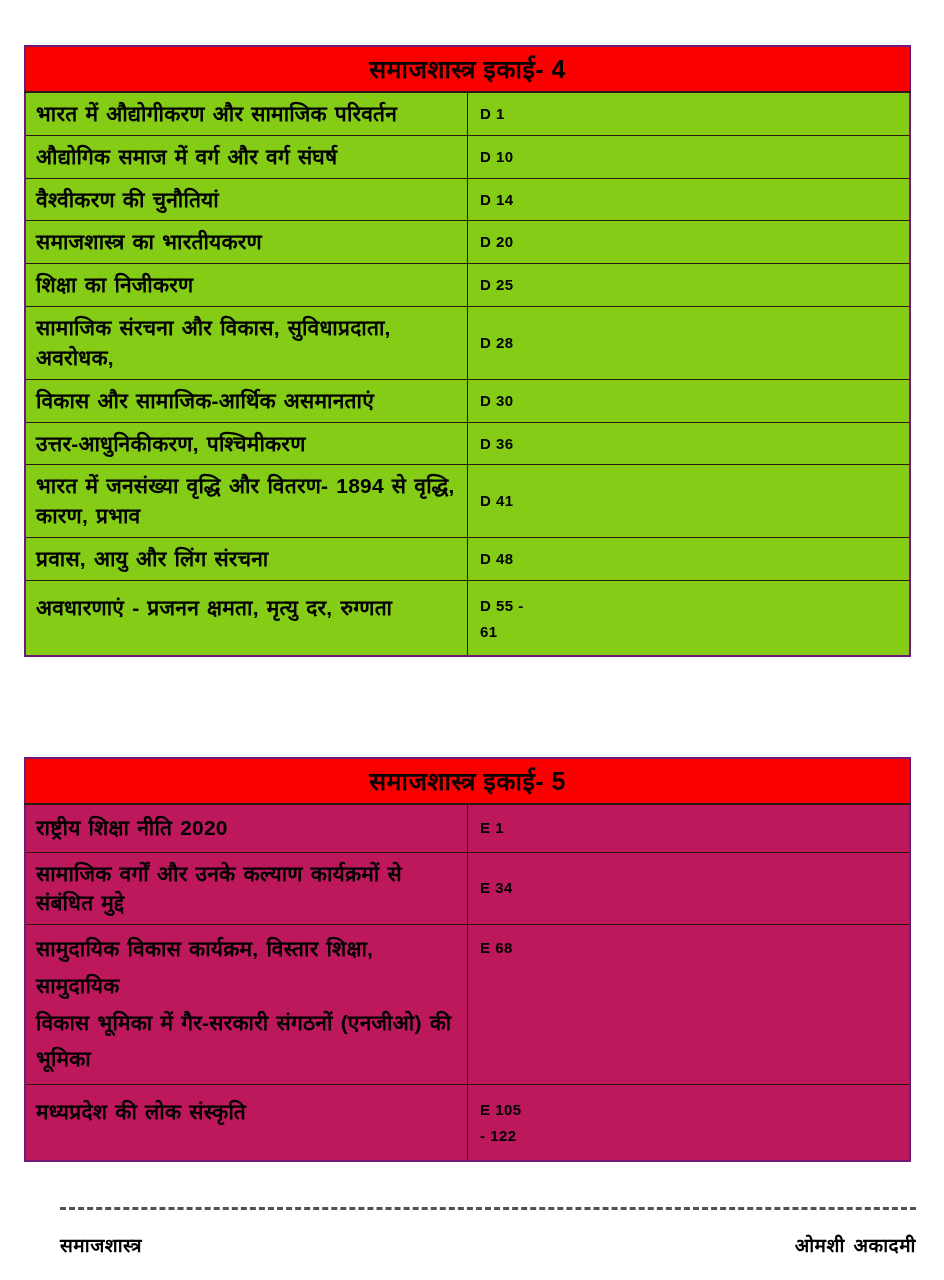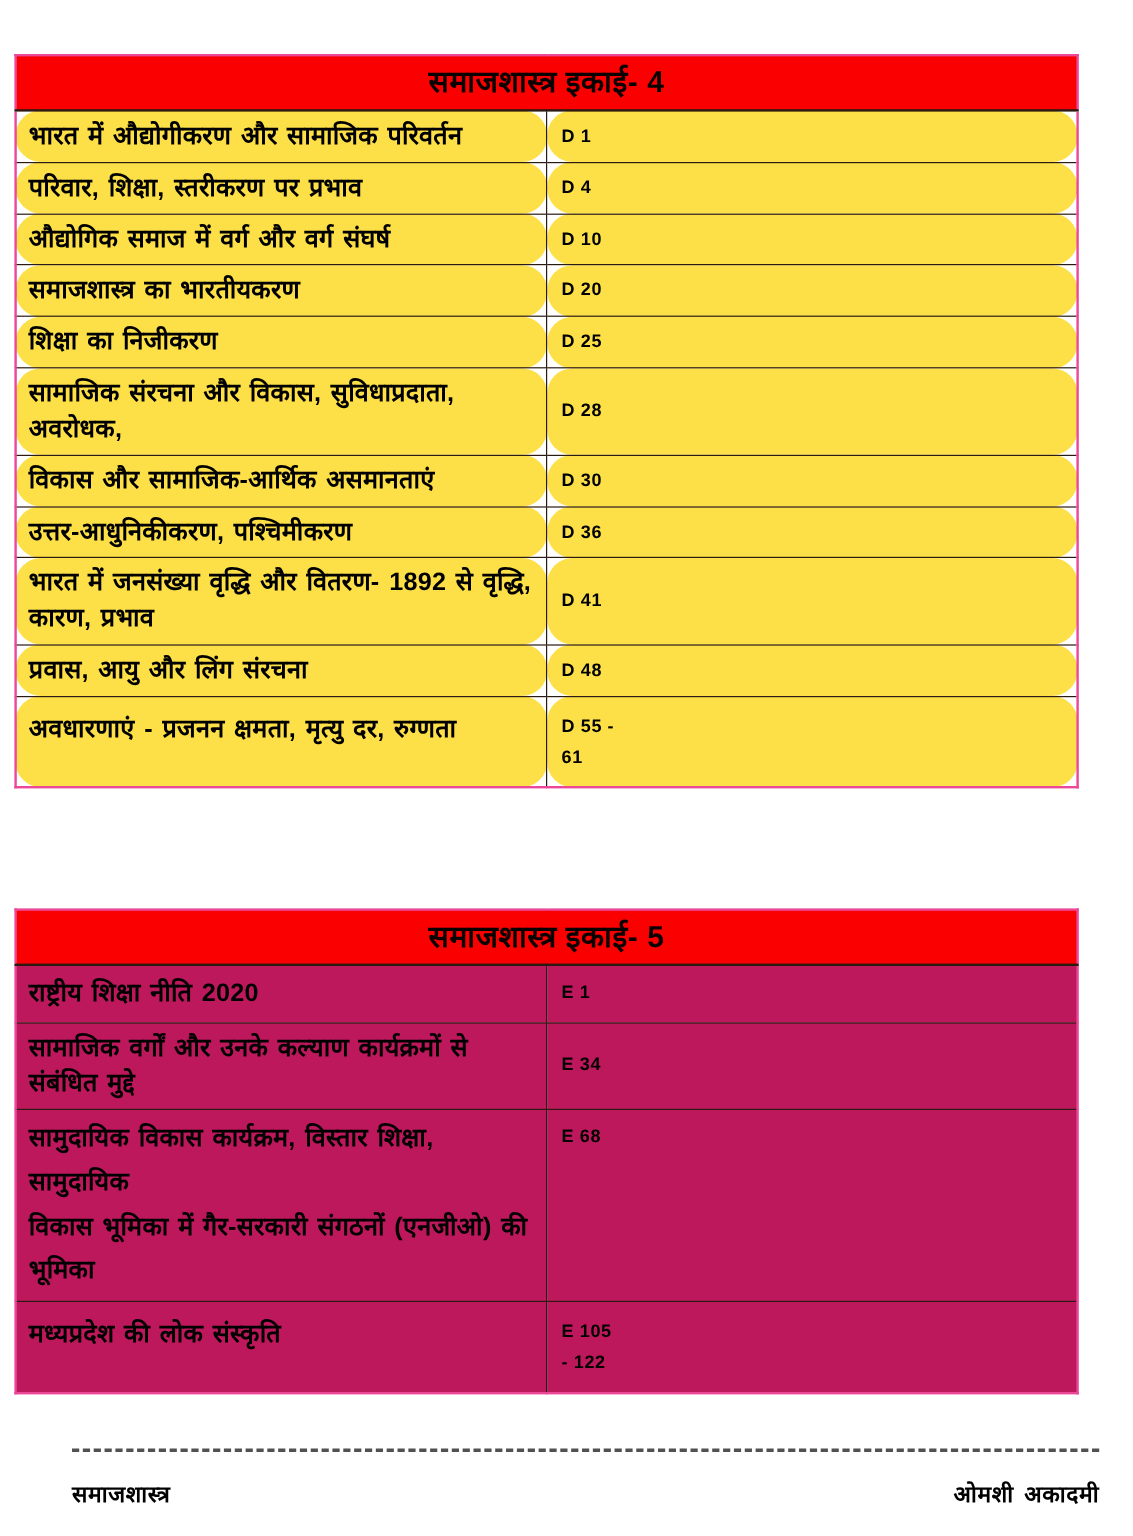--- a/index.html
+++ b/index.html
@@ -20,25 +20,25 @@
     position: relative;
     width: 944px;
     height: 1280px;
     box-sizing: border-box;
     padding: 0;
   }
 
   
   .unit-table {
     position: absolute;
-    left: 12px;
+    left: 24px;
     width: 887px;
     border-collapse: collapse;
     table-layout: fixed;
-    border: 2px solid #ec4899;
+    border: 2px solid #701a75;
   }
   .unit-table td,
   .unit-table th {
     border: 1.5px solid #2b1a12;
     padding: 0;
     vertical-align: middle;
   }
 
   .unit-header {
     background: #fa0000;
@@ -66,21 +66,21 @@
     font-weight: bold;
     padding: 6px 4px 6px 12px !important;
     line-height: 1.45;
     letter-spacing: 0.5px;
     white-space: pre-line;
   }
 
   
   #table-unit-4 { top: 45px; }
   #table-unit-4 .topic-cell,
-  #table-unit-4 .page-cell { background: #fde047; border-radius: 21px; }
+  #table-unit-4 .page-cell { background: #84cc16; }
 
   
   #table-unit-5 { top: 757px; }
   #table-unit-5 .topic-cell,
   #table-unit-5 .page-cell { background: #be185d; }
 
   
   .r-std   { height: 33px; }
   .r-tall  { height: 76px; }
   .r-tall2 { height: 62px; padding-left: 36px; }
@@ -122,49 +122,49 @@
     <tbody>
       <tr>
         <td class="unit-header" colspan="2">समाजशास्त्र इकाई- 4</td>
       </tr>
 
       <tr class="r-std">
         <td class="topic-cell">भारत में औद्योगीकरण और सामाजिक परिवर्तन</td>
         <td class="page-cell">D 1</td>
       </tr>
       <tr class="r-std">
-        <td class="topic-cell">परिवार, शिक्षा, स्तरीकरण पर प्रभाव</td>
-        <td class="page-cell">D 4</td>
-      </tr>
-      <tr class="r-std">
         <td class="topic-cell">औद्योगिक समाज में वर्ग और वर्ग संघर्ष</td>
         <td class="page-cell">D 10</td>
       </tr>
       <tr class="r-std">
+        <td class="topic-cell">वैश्वीकरण की चुनौतियां</td>
+        <td class="page-cell">D 14</td>
+      </tr>
+      <tr class="r-std">
         <td class="topic-cell">समाजशास्त्र का भारतीयकरण</td>
         <td class="page-cell">D 20</td>
       </tr>
       <tr class="r-std">
         <td class="topic-cell">शिक्षा का निजीकरण</td>
         <td class="page-cell">D 25</td>
       </tr>
       <tr class="r-std">
         <td class="topic-cell">सामाजिक संरचना और विकास, सुविधाप्रदाता, अवरोधक,</td>
         <td class="page-cell">D 28</td>
       </tr>
       <tr class="r-std">
         <td class="topic-cell">विकास और सामाजिक-आर्थिक असमानताएं</td>
         <td class="page-cell">D 30</td>
       </tr>
       <tr class="r-std">
         <td class="topic-cell">उत्तर-आधुनिकीकरण, पश्चिमीकरण</td>
         <td class="page-cell">D 36</td>
       </tr>
       <tr class="r-std">
-        <td class="topic-cell">भारत में जनसंख्या वृद्धि और वितरण- 1892 से वृद्धि, कारण, प्रभाव</td>
+        <td class="topic-cell">भारत में जनसंख्या वृद्धि और वितरण- 1894 से वृद्धि, कारण, प्रभाव</td>
         <td class="page-cell">D 41</td>
       </tr>
       <tr class="r-std">
         <td class="topic-cell">प्रवास, आयु और लिंग संरचना</td>
         <td class="page-cell">D 48</td>
       </tr>
       <tr class="r-tall">
         <td class="topic-cell" style="vertical-align:top;padding-top:12px !important;">अवधारणाएं - प्रजनन क्षमता, मृत्यु दर, रुग्णता</td>
         <td class="page-cell" style="vertical-align:top;padding-top:12px !important;line-height:1.75;">D 55 -
 61</td>

